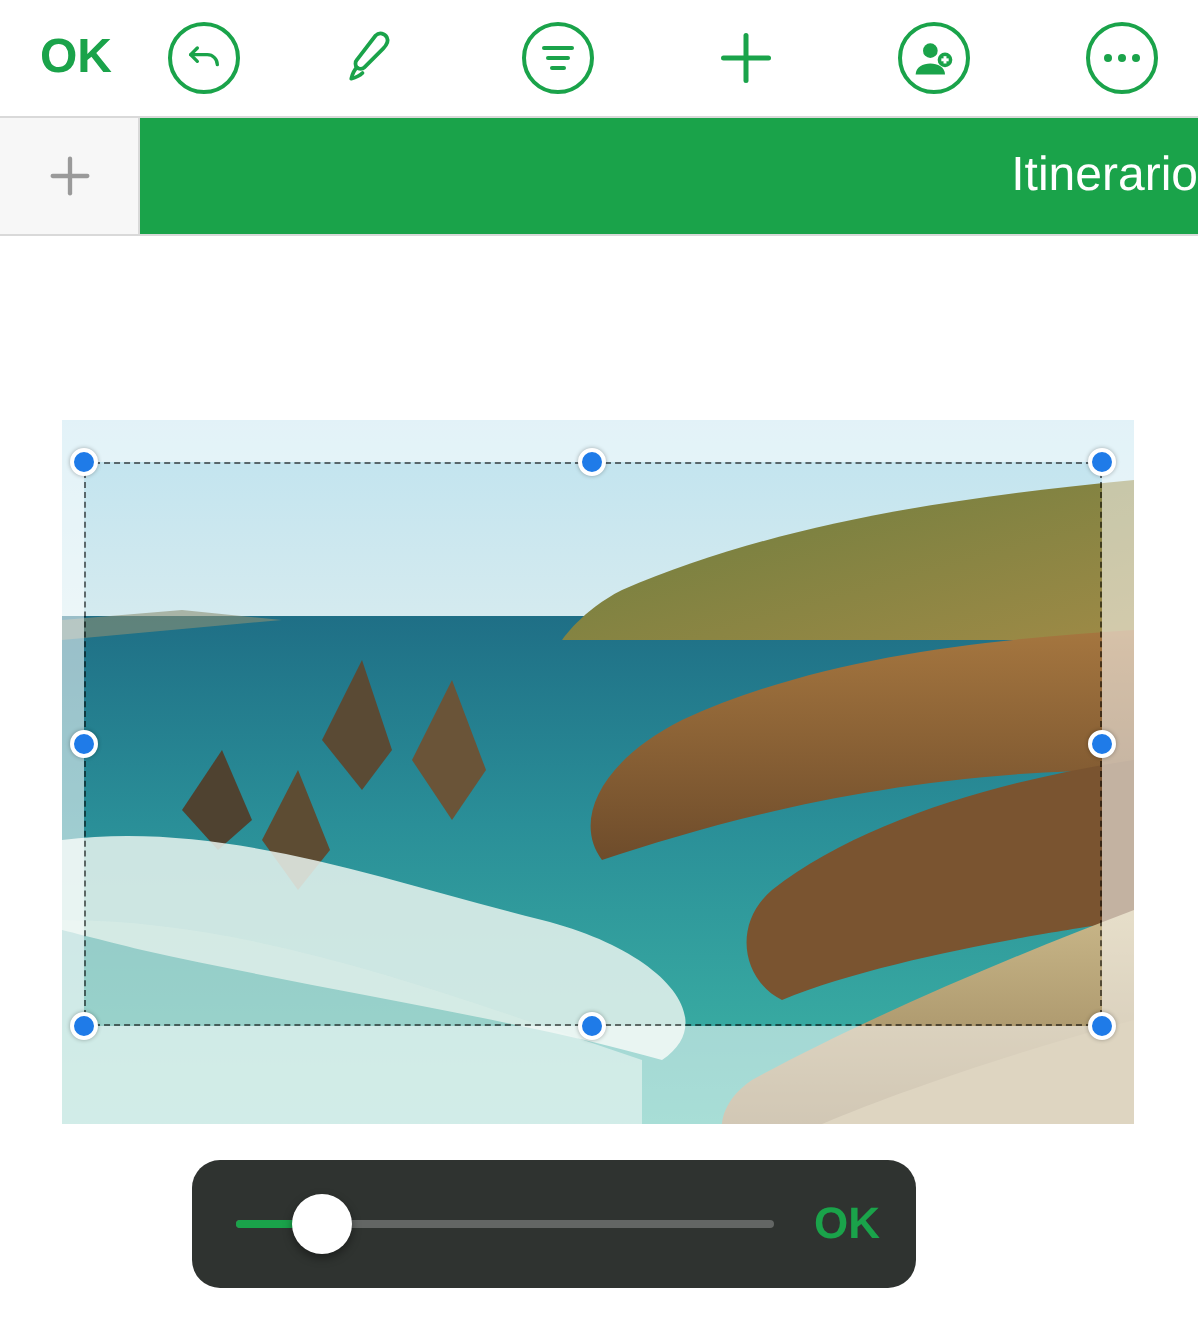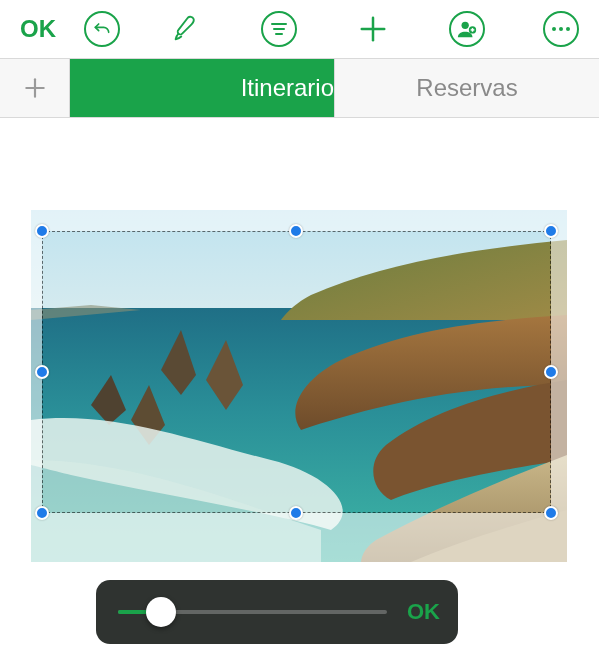--- a/index.html
+++ b/index.html
@@ -199,23 +199,20 @@
 <div class="tabs-row">
   <div class="tab-add">
     <svg class="plus-svg" width="26" height="26" viewBox="0 0 24 24" style="color:#9a9a9a">
       <line x1="12" y1="4" x2="12" y2="20"></line>
       <line x1="4" y1="12" x2="20" y2="12"></line>
     </svg>
   </div>
   <div class="tab active">
     <span>Itinerario</span>
   </div>
-  <div class="tab inactive">
-    <span>Reservas</span>
-  </div>
 </div>
 
 <div class="canvas-area">
 
   <div class="image-frame">
 
     <svg viewBox="0 0 536 352" preserveAspectRatio="xMidYMid slice">
       <defs>
         <linearGradient id="sky" x1="0" y1="0" x2="0" y2="1">
           <stop offset="0" stop-color="#bfe3ef"></stop>

